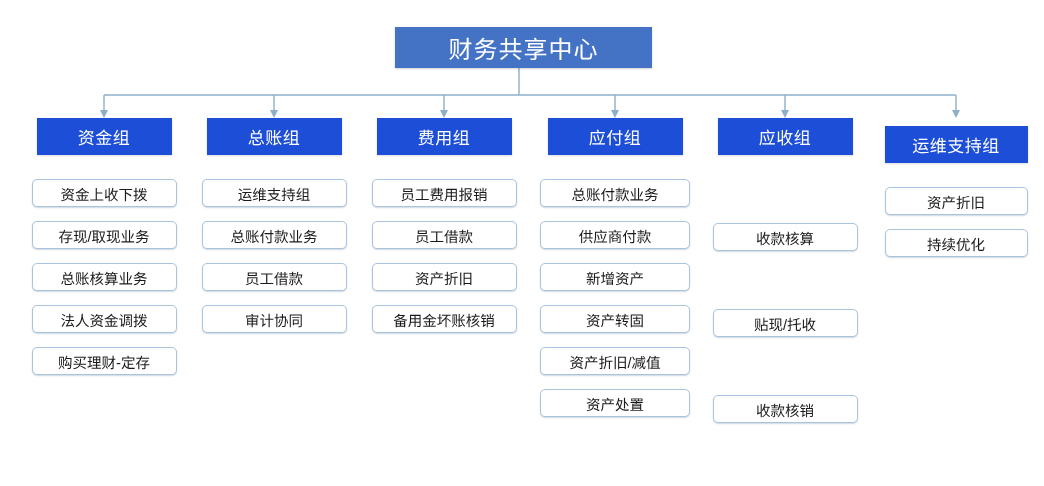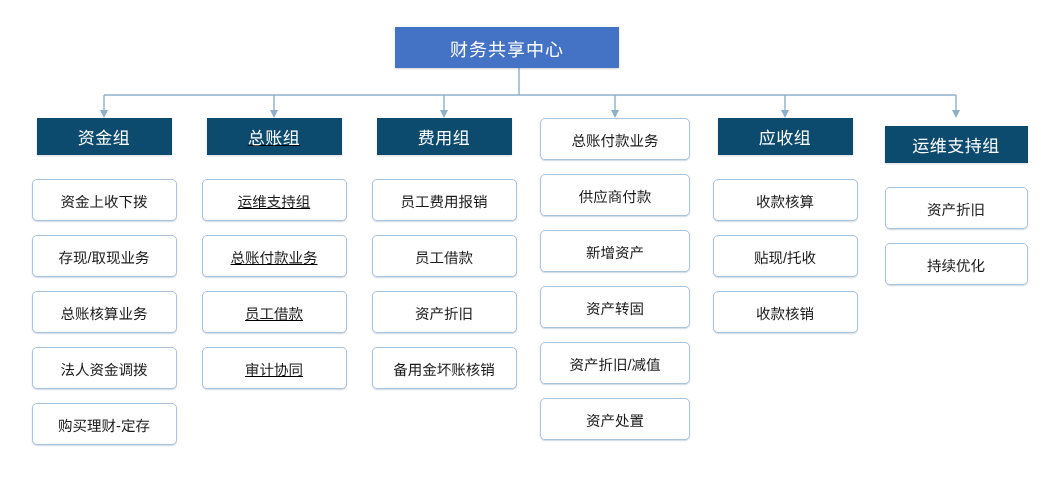--- a/index.html
+++ b/index.html
@@ -19,25 +19,25 @@
     width: 1044px;
     height: 486px;
     background: #ffffff;
   }
 
   
   .root-node {
     position: absolute;
     left: 395px;
     top: 27px;
-    width: 224px;
+    width: 257px;
     height: 41px;
     background: #4472C4;
     color: #ffffff;
-    font-size: 18px;
+    font-size: 24px;
     letter-spacing: 1px;
     display: flex;
     align-items: center;
     justify-content: center;
     box-sizing: border-box;
     box-shadow: 0 1px 2px rgba(0,0,0,0.18);
   }
 
   
   .connectors {
@@ -52,45 +52,45 @@
   
   .column {
     position: absolute;
     top: 118px;
     width: 170px;
     display: flex;
     flex-direction: column;
     align-items: center;
   }
   .col-0 { left: 19px; }
-  .col-1 { left: 189px; text-decoration: underline; }
+  .col-1 { left: 189px; }
   .col-2 { left: 359px; }
   .col-3 { left: 530px; }
-  .col-4 { left: 700px; }
+  .col-4 { left: 700px; gap: 44px; }
   .col-5 { left: 871px; margin-top: 8px; }
 
   .group-header {
     width: 135px;
     height: 37px;
-    background: #0c4a6e;
+    background: #1d4ed8;
     color: #ffffff;
     font-size: 17px;
     letter-spacing: 0.5px;
     display: flex;
     align-items: center;
     justify-content: center;
     box-sizing: border-box;
     box-shadow: 0 1px 2px rgba(0,0,0,0.15);
     margin-bottom: 24px;
   }
   .col-5 .group-header { width: 143px; }
 
   .leaf-node {
     width: 145px;
-    height: 42px;
+    height: 28px;
     background: #ffffff;
     border: 1px solid #A9C4DE;
     border-radius: 5px;
     color: #1a1a1a;
     font-size: 14.5px;
     display: flex;
     align-items: center;
     justify-content: center;
     box-sizing: border-box;
     margin-bottom: 14px;
@@ -151,20 +151,21 @@
 
   <div class="column col-2">
     <div class="group-header">费用组</div>
     <div class="leaf-node">员工费用报销</div>
     <div class="leaf-node">员工借款</div>
     <div class="leaf-node">资产折旧</div>
     <div class="leaf-node">备用金坏账核销</div>
   </div>
 
   <div class="column col-3">
+    <div class="group-header">应付组</div>
     <div class="leaf-node">总账付款业务</div>
     <div class="leaf-node">供应商付款</div>
     <div class="leaf-node">新增资产</div>
     <div class="leaf-node">资产转固</div>
     <div class="leaf-node">资产折旧/减值</div>
     <div class="leaf-node">资产处置</div>
   </div>
 
   <div class="column col-4">
     <div class="group-header">应收组</div>

